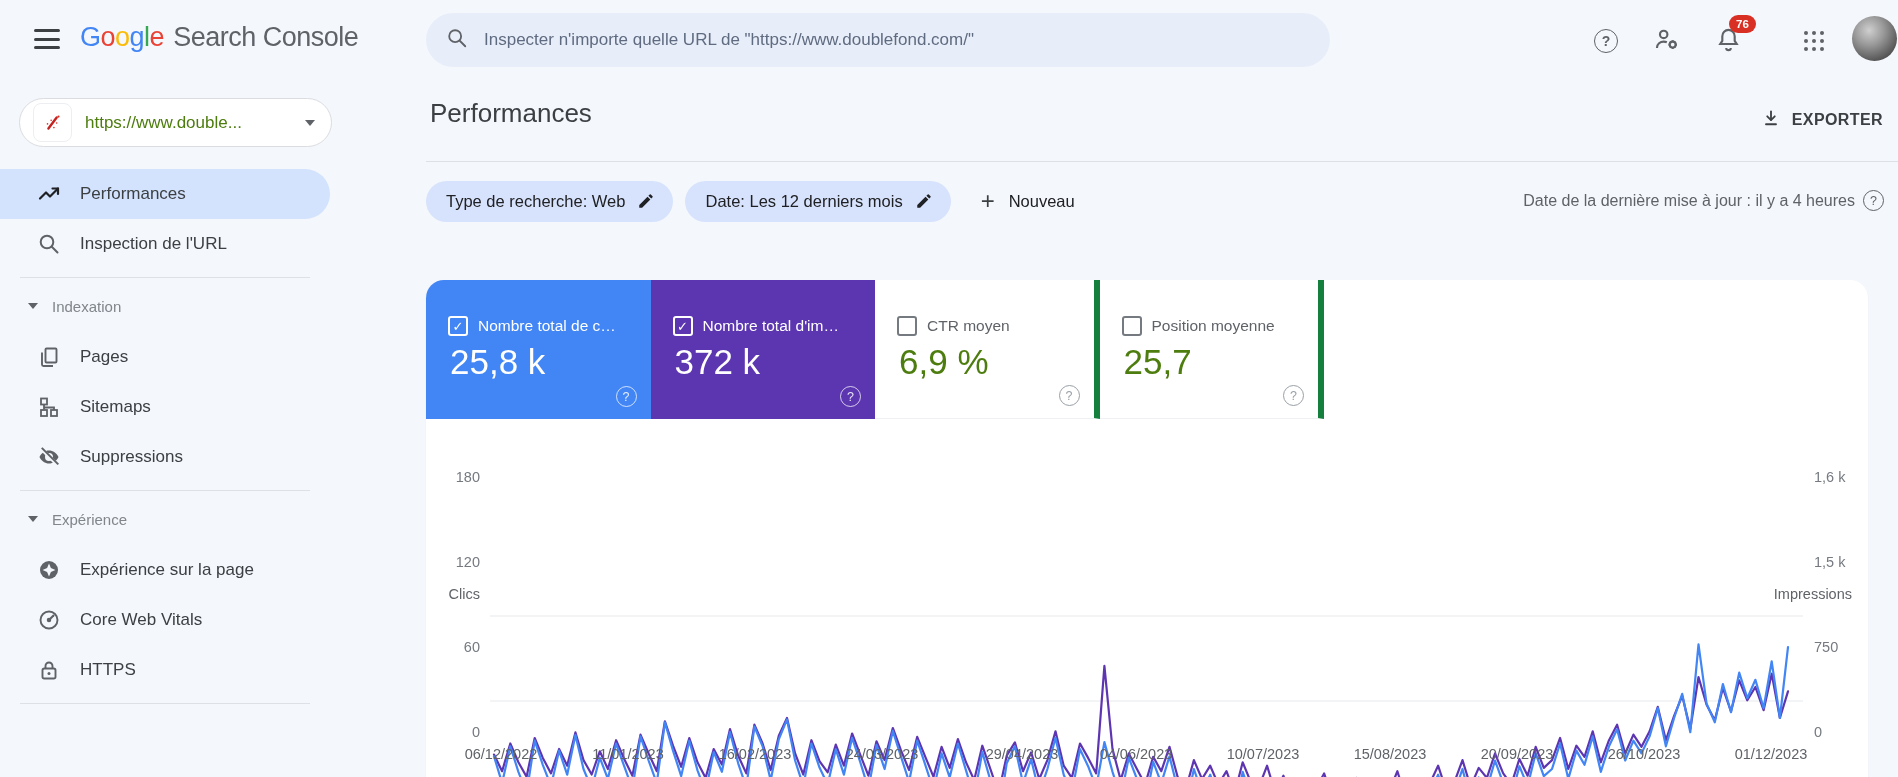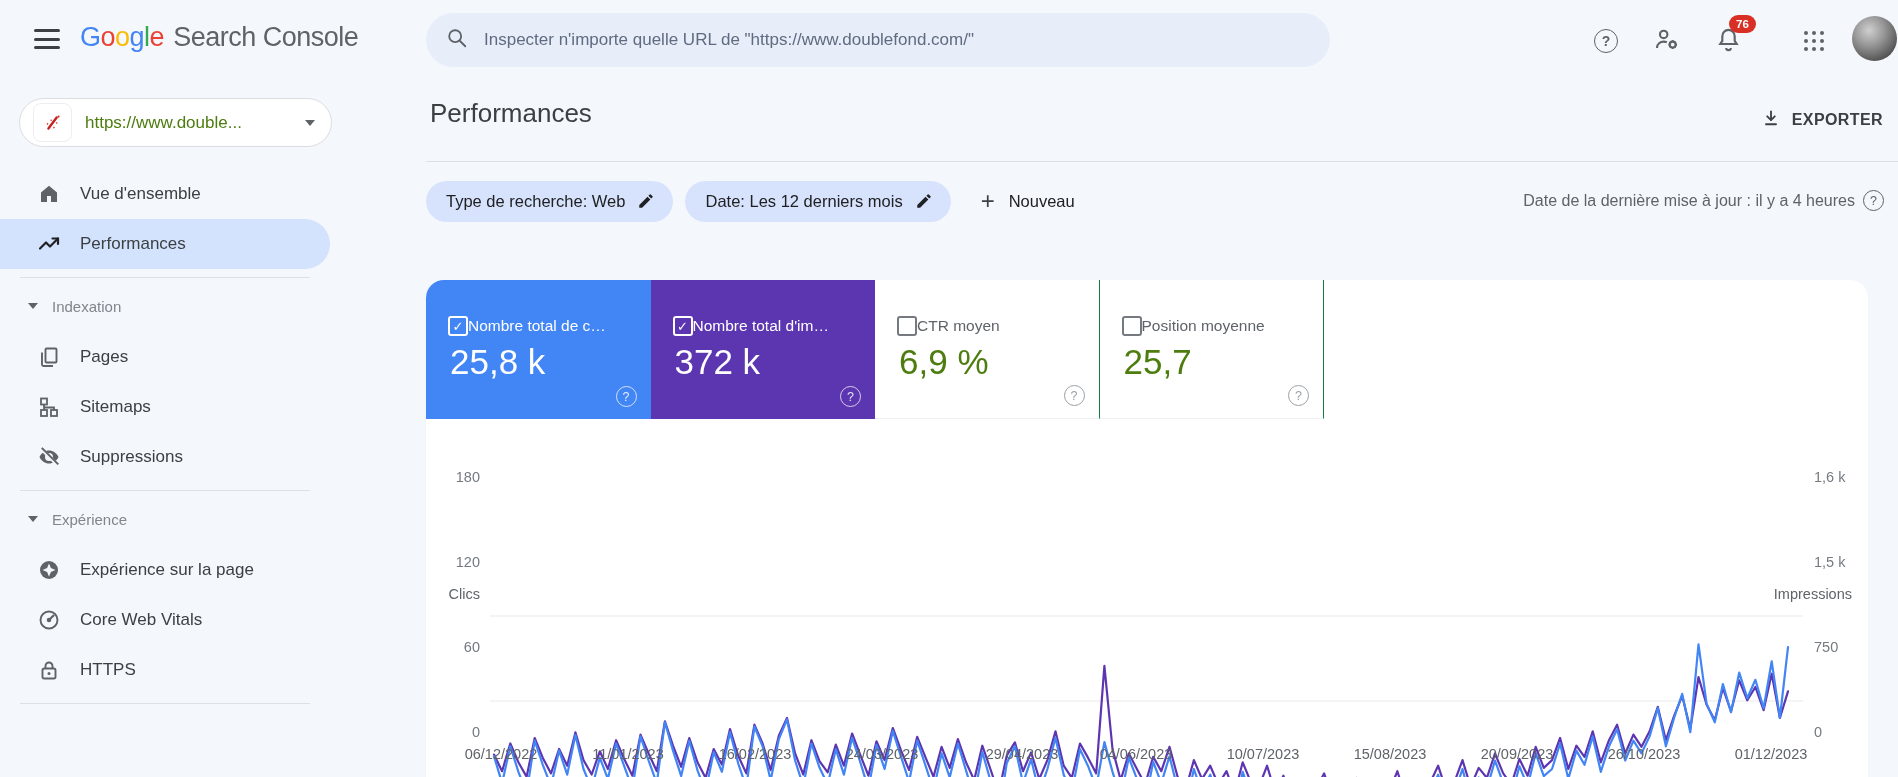--- a/index.html
+++ b/index.html
@@ -67,26 +67,26 @@
   .lastupd{position:absolute;right:14px;top:190px;display:flex;align-items:center;color:#5f6368;font-size:16px;}
   .lastupd .q{margin-left:8px;width:19px;height:19px;border:1.5px solid #5f6368;border-radius:50%;
               display:flex;align-items:center;justify-content:center;font-size:12.5px;cursor:pointer;}
 
   
   .panel{position:absolute;left:426px;top:280px;width:1442px;height:520px;background:#fff;
          border-radius:18px;box-shadow:0 1px 2px rgba(60,64,67,.05);}
   .cards{position:absolute;left:0;top:0;height:139px;display:flex;}
   .metric-card{width:224.5px;height:139px;position:relative;cursor:pointer;box-sizing:border-box;}
   .metric-card.first{border-radius:18px 0 0 0;}
-  .metric-card.plain{background:#fff;border-right:1px solid #15803d;border-bottom:1px solid #eef0f3;}
+  .metric-card.plain{background:#fff;border-right:6px solid #15803d;border-bottom:1px solid #eef0f3;}
   .card-top{position:absolute;left:22px;top:36px;display:flex;align-items:center;}
   .cb{width:16px;height:16px;border:2px solid #fff;border-radius:3px;display:flex;align-items:center;
       justify-content:center;font-size:13px;line-height:1;color:#fff;}
   .metric-card.plain .cb{border-color:#747a80;color:transparent;}
-  .card-label{font-size:15.5px;color:#fff;white-space:nowrap;}
+  .card-label{margin-left:10px;font-size:15.5px;color:#fff;white-space:nowrap;}
   .metric-card.plain .card-label{color:#5f6368;}
   .card-value{position:absolute;left:24px;top:62px;font-size:35px;color:#fff;}
   .metric-card.plain .card-value{color:#4d7c0f;}
   .card-help{position:absolute;right:14px;bottom:12px;width:19px;height:19px;border-radius:50%;
              border:1.5px solid rgba(255,255,255,.75);color:rgba(255,255,255,.85);display:flex;
              align-items:center;justify-content:center;font-size:12.5px;cursor:pointer;}
   .metric-card.plain .card-help{border-color:#9aa0a6;color:#9aa0a6;}
 
   
   .chart-area{position:absolute;left:0;top:139px;width:1442px;height:381px;}
@@ -175,36 +175,37 @@
         <circle cx="16" cy="12" r="0.9" fill="#d93025"></circle>
           <circle cx="6" cy="13" r="0.9" fill="#d93025"></circle>
         <circle cx="13" cy="17" r="0.9" fill="#d93025"></circle>
       </svg>
     </span>
     <span class="plabel">https://www.double...</span>
     <span class="caret"></span>
   </div>
 
   <div class="sidenav" id="sidenav">
-      <div class="side-item">
-        <span class="ic">
-          <svg width="24" height="24" viewBox="0 0 24 24" fill="#5f6368">
-            <path d="M12 3.8 4 10.5V20h6v-6h4v6h6v-9.5z"></path>
-          </svg>
-        </span>
-        <span class="lbl">Vue d'ensemble</span>
-      </div>
       <div class="side-item active">
         <span class="ic">
           <svg width="24" height="24" viewBox="0 0 24 24" fill="none" stroke="#202124" stroke-width="2.2" stroke-linecap="round" stroke-linejoin="round">
             <polyline points="3,16.5 9,10.5 13,14.5 21,6.5"></polyline>
             <polyline points="15.5,6.5 21,6.5 21,12"></polyline>
           </svg>
         </span>
         <span class="lbl">Performances</span>
+      </div>
+      <div class="side-item">
+        <span class="ic">
+          <svg width="24" height="24" viewBox="0 0 24 24" fill="none" stroke="#5f6368" stroke-width="2">
+            <circle cx="10" cy="10" r="6.3"></circle>
+            <line x1="14.8" y1="14.8" x2="20.5" y2="20.5" stroke-linecap="round"></line>
+          </svg>
+        </span>
+        <span class="lbl">Inspection de l'URL</span>
       </div>
       <div class="side-divider"></div>
       <div class="side-head">
         <span class="tri"></span>
         <span class="htxt">Indexation</span>
       </div>
       <div class="side-item">
         <span class="ic">
           <svg width="24" height="24" viewBox="0 0 24 24" fill="none" stroke="#5f6368" stroke-width="1.9">
             <rect x="8.5" y="3.5" width="11" height="14" rx="1"></rect>

